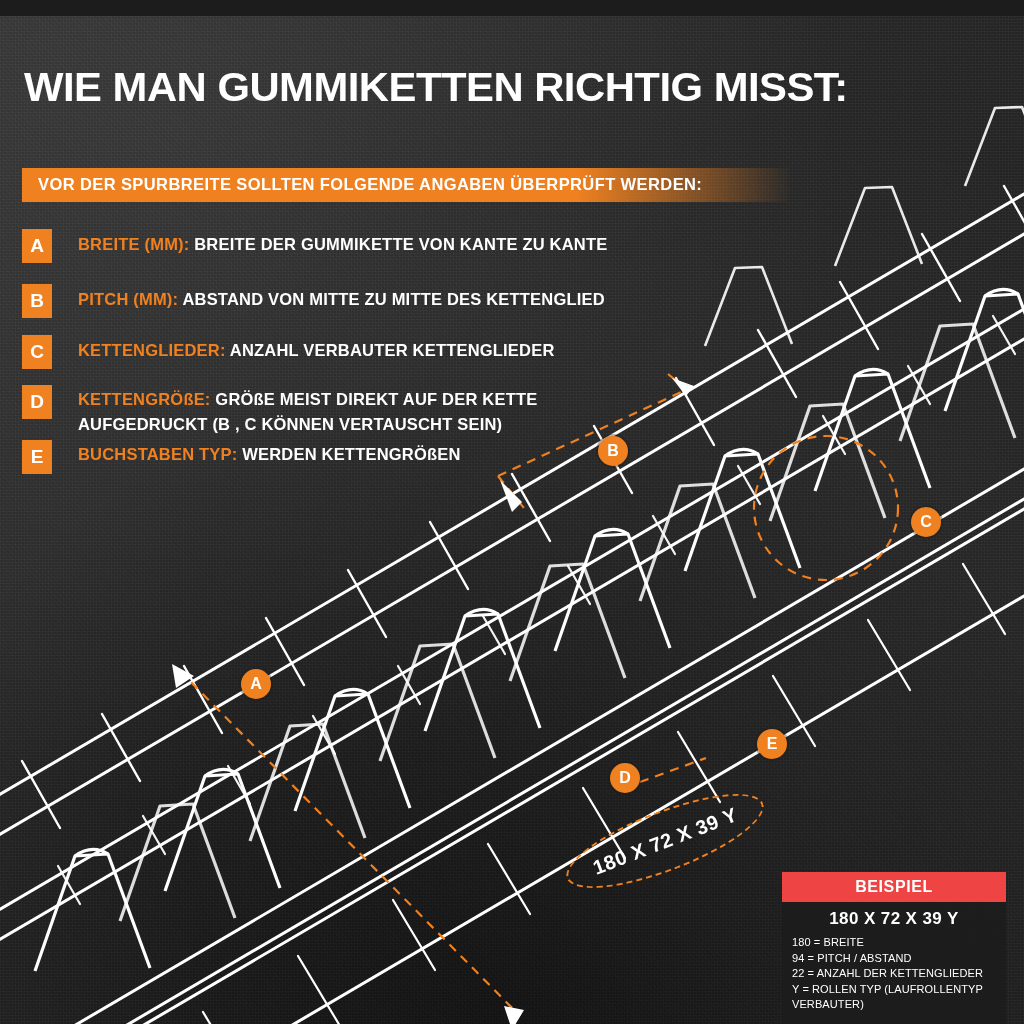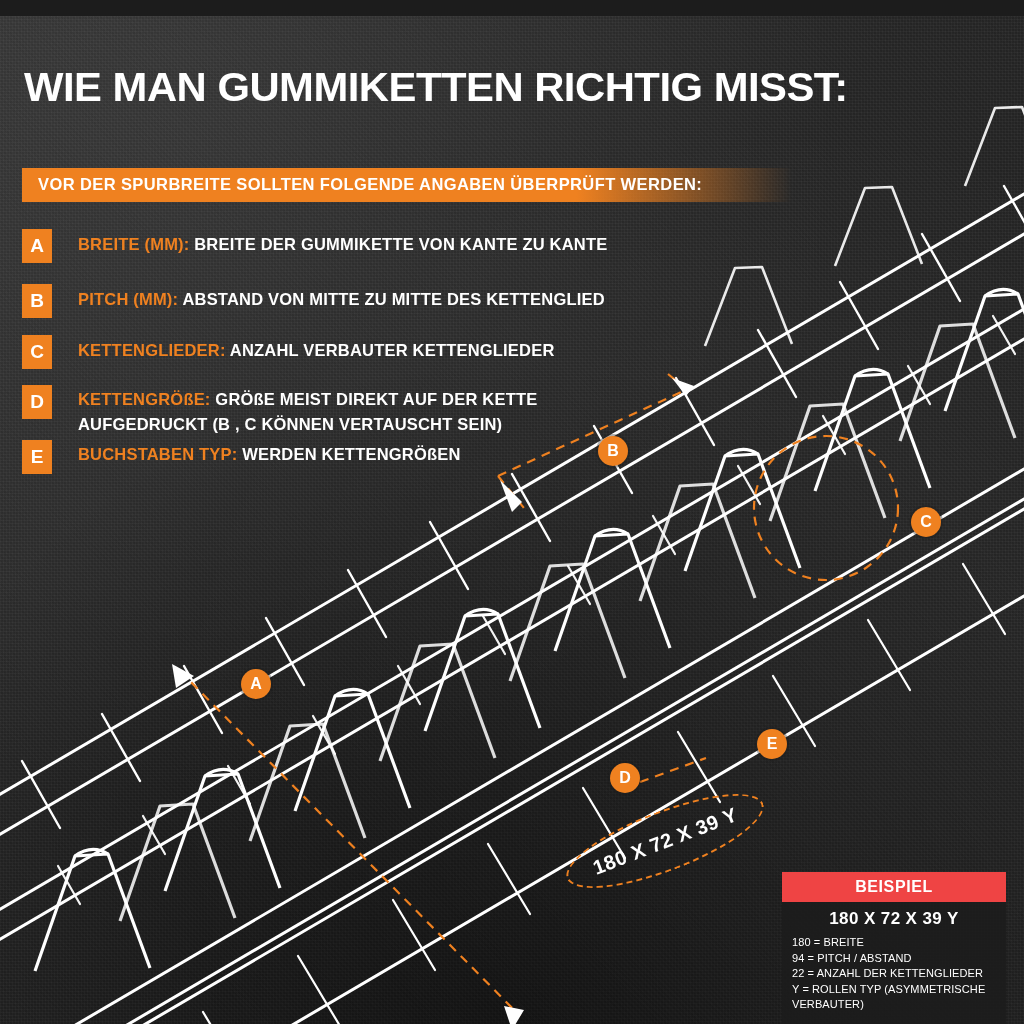--- a/index.html
+++ b/index.html
@@ -360,18 +360,18 @@
     <div class="txt">180 X 72 X 39 Y</div>
   </div>
 
   <div class="example-box">
     <div class="hdr">BEISPIEL</div>
     <div class="code">180 X 72 X 39 Y</div>
     <ul>
       <li>180 = BREITE</li>
       <li>94 = PITCH / ABSTAND</li>
       <li>22 = ANZAHL DER KETTENGLIEDER</li>
-      <li>Y = ROLLEN TYP (ASYMMETRISCHE</li>
+      <li>Y = ROLLEN TYP (LAUFROLLENTYP</li>
       <li>VERBAUTER)</li>
     </ul>
   </div>
 
 </div>
 
 </body></html>

